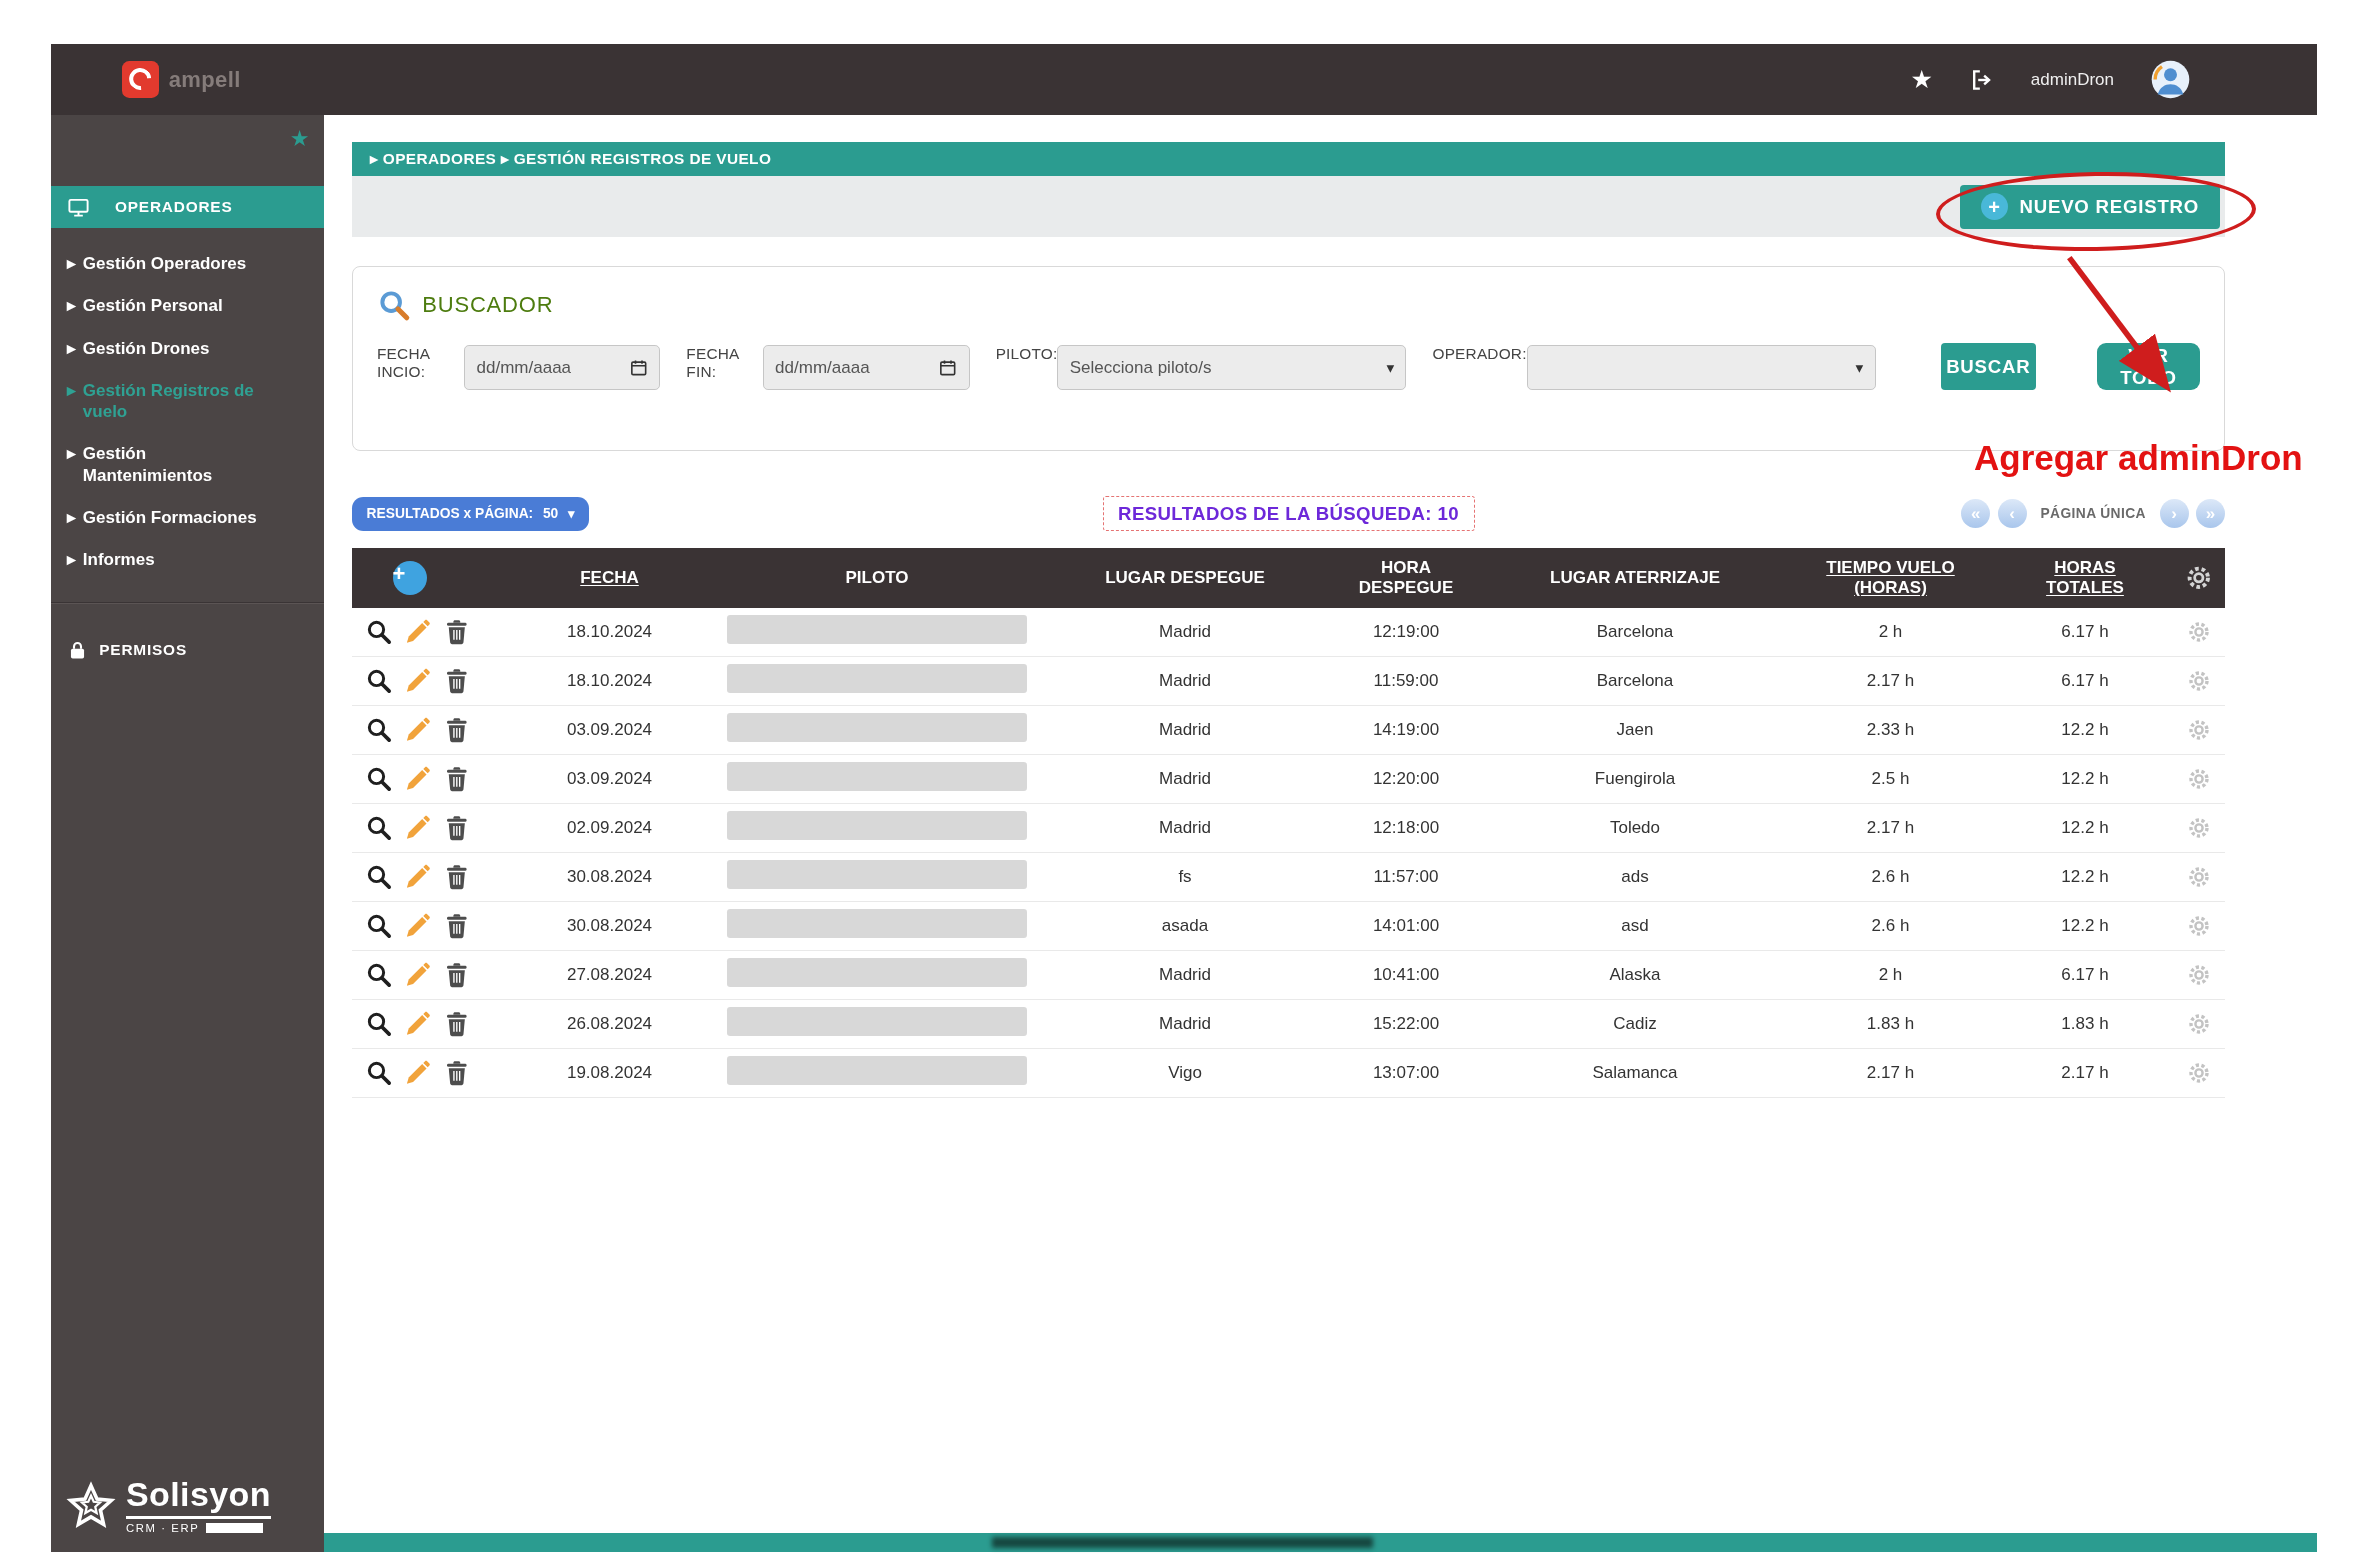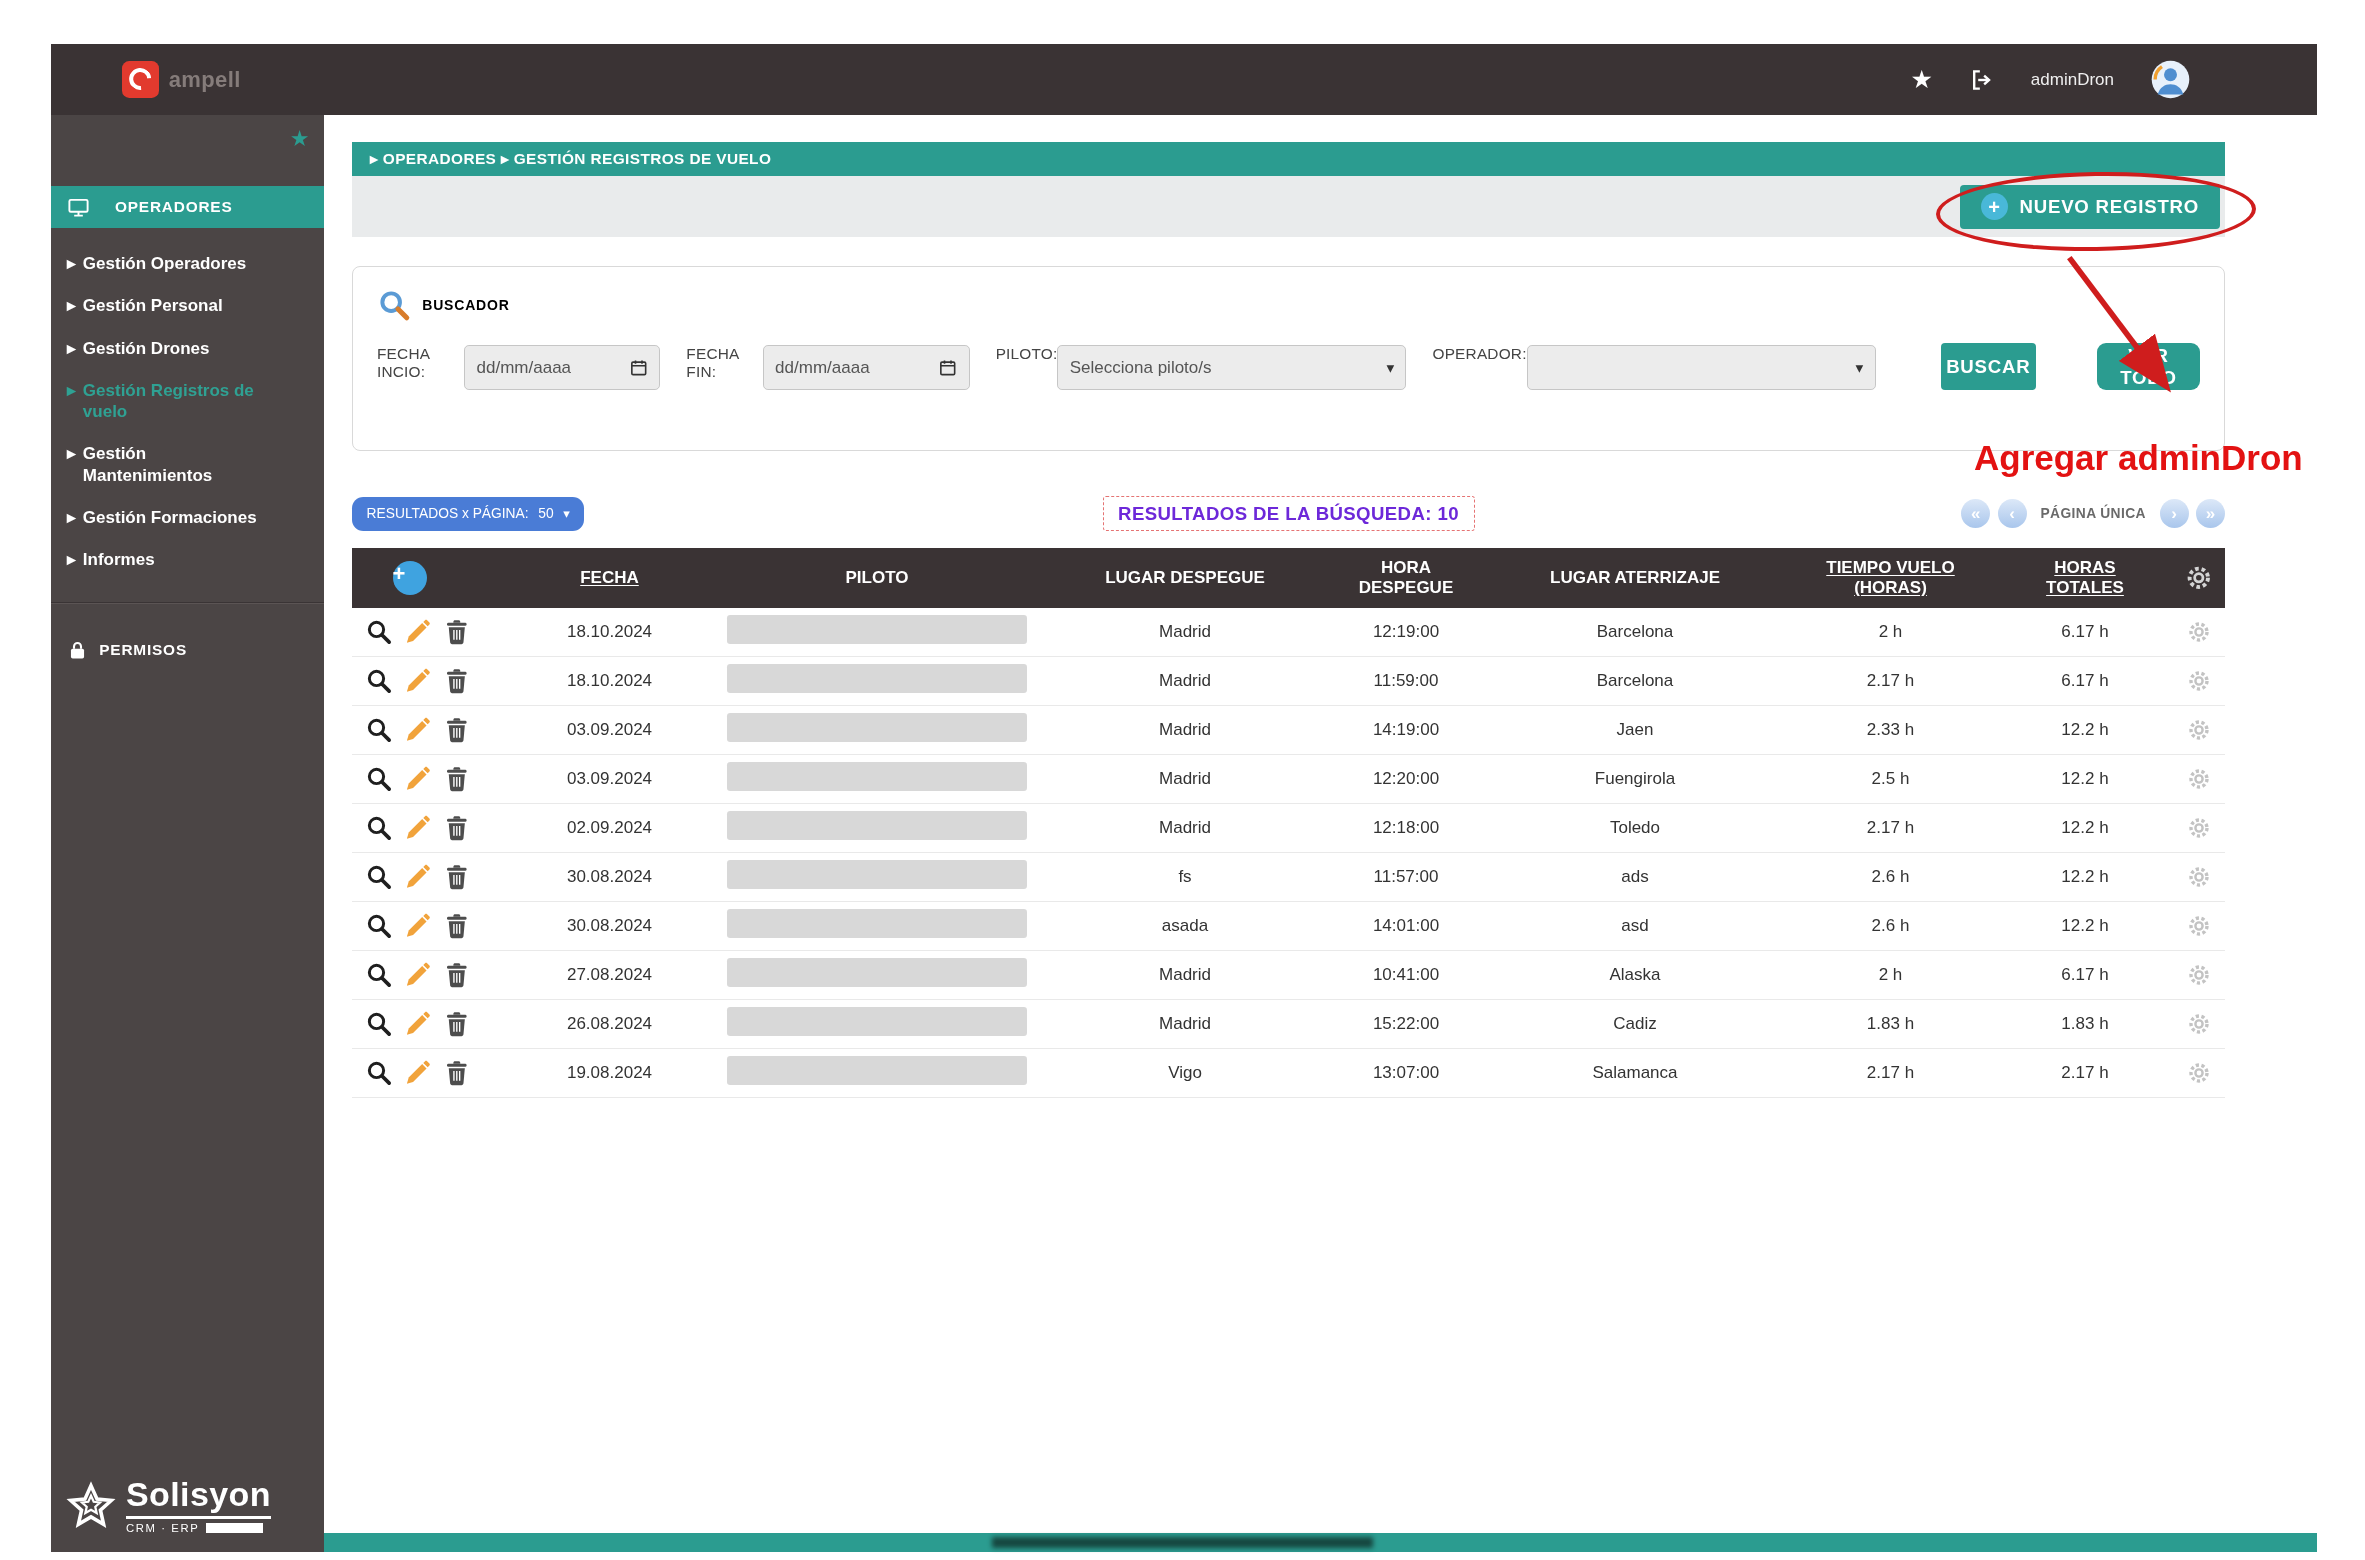--- a/index.html
+++ b/index.html
@@ -52,37 +52,37 @@
   .toolbar { height:61px; background:#e9ebec; display:flex; align-items:center; justify-content:flex-end; padding-right:4.9px; }
   .btn-teal { background:var(--teal); color:#fff; font-family:"Liberation Sans",sans-serif; font-weight:bold;
             font-size:18.6px; letter-spacing:0.8px; border:none; border-radius:4px; cursor:pointer; }
   .new-reg { height:44px; padding:0 21px; display:flex; align-items:center; gap:11.3px; }
   .plus-circle { width:27.6px; height:27.6px; border-radius:50%; background:#49b8d8; color:#fff; font-size:20px;
             font-weight:bold; display:flex; align-items:center; justify-content:center; line-height:1; }
 
   
   .search-panel { margin-top:29px; height:185px; border:0.8px solid #d9d9d9; border-radius:8px; padding:21px 24px; background:#fff; }
   .sp-head { display:flex; align-items:center; gap:11.3px; }
-  .sp-title { font-size:14px; font-weight:bold; color:#000000; letter-spacing:0.8px; }
+  .sp-title { font-size:22px; font-weight:normal; color:#4d7c0f; letter-spacing:0.8px; }
   .sp-fields { margin-top:21px; display:flex; align-items:flex-end; }
   .field { display:flex; flex-direction:row; margin-right:26px; }
   .field label { font-size:15.4px; color:#444; margin-bottom:8px; letter-spacing:0.2px; }
   .input { display:flex; align-items:center; justify-content:space-between; background:var(--input-bg);
             border:0.8px solid var(--input-bd); border-radius:4.9px; height:45px; padding:0 11.3px;
             font-size:17px; color:#555; cursor:pointer; }
   .input.date { width:231px; }
   .input.select { width:349px; }
   .caret { font-size:15.4px; color:#333; }
   .btn-buscar { width:150px; height:47px; margin-left:39px; }
   .btn-vertodo { width:162px; height:47px; margin-left:61px;border-radius:9px; }
 
   
   .results-row { margin-top:44px; height:37px; position:relative; display:flex; align-items:center; }
   .per-page { display:flex; align-items:center; gap:9.7px; background:var(--blue); border-radius:11.3px;
-            height:34px; padding:0 14.6px; color:#fff; font-weight:normal; font-size:13.8px; cursor:pointer; }
+            height:34px; padding:0 14.6px; color:#fff; font-weight:bold; font-size:13.8px; cursor:pointer; }
   .per-page .caret { color:#fff; font-size:13px; }
   .search-summary { position:absolute; left:50%; transform:translateX(-50%); border:1.6px dashed #e57373;
             border-radius:3.2px; color:#6d28d9; font-weight:bold; font-size:18.6px; padding:5.7px 14.6px; letter-spacing:0.4px; }
   .pagination { margin-left:auto; display:flex; align-items:center; gap:7.3px; }
   .pg-btn { width:29px; height:29px; border-radius:50%; background:linear-gradient(#dce8f8,#a9c6ec);
             color:#fff; display:flex; align-items:center; justify-content:center; font-size:17px; font-weight:bold; cursor:pointer; }
   .pg-label { font-size:13.8px; font-weight:bold; color:#6a6a6a; margin:0 6.5px; letter-spacing:0.4px; }
 
   
   table.grid { margin-top:16px; border-collapse:separate; border-spacing:0; table-layout:fixed; width:1873px; }

